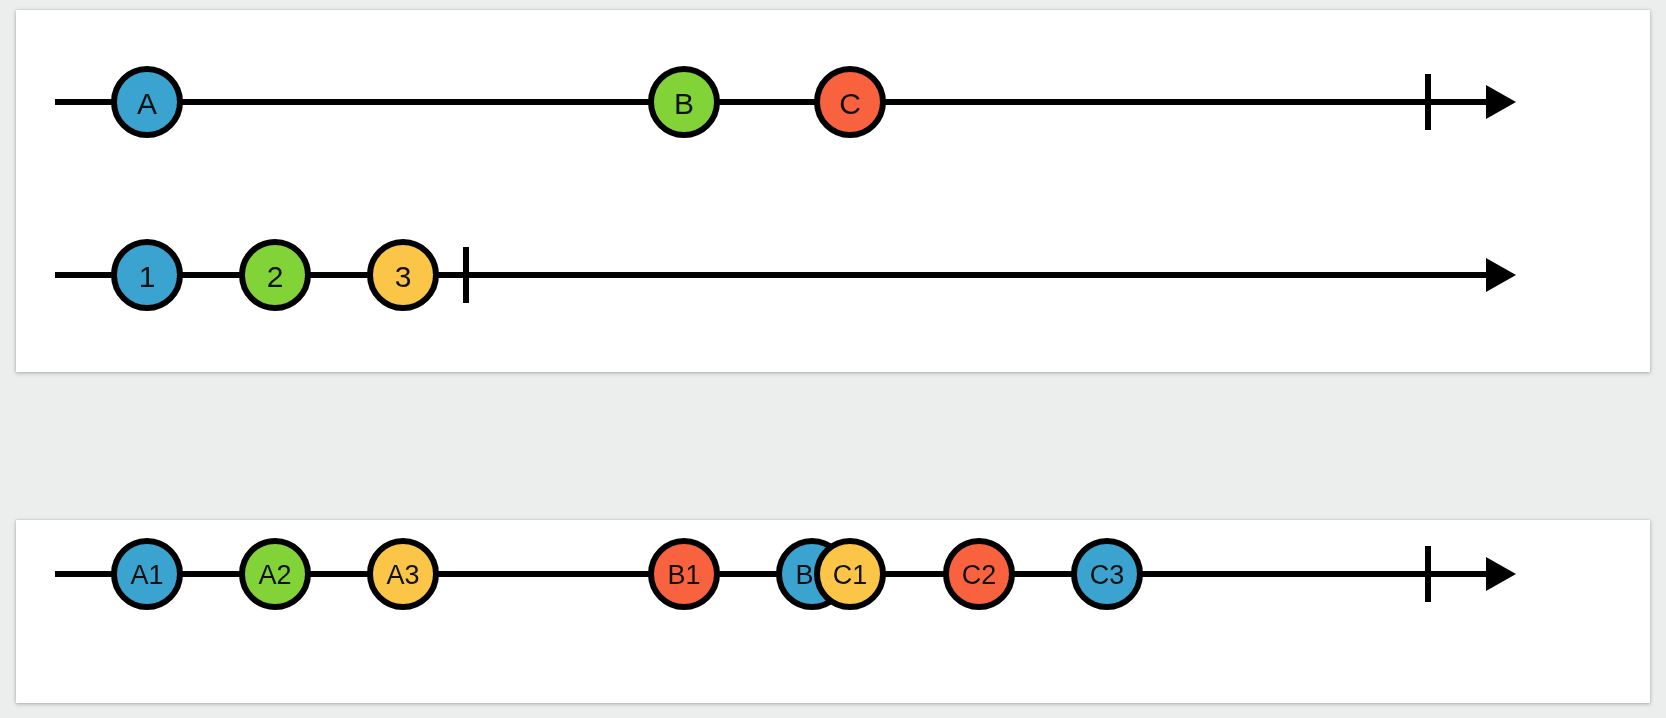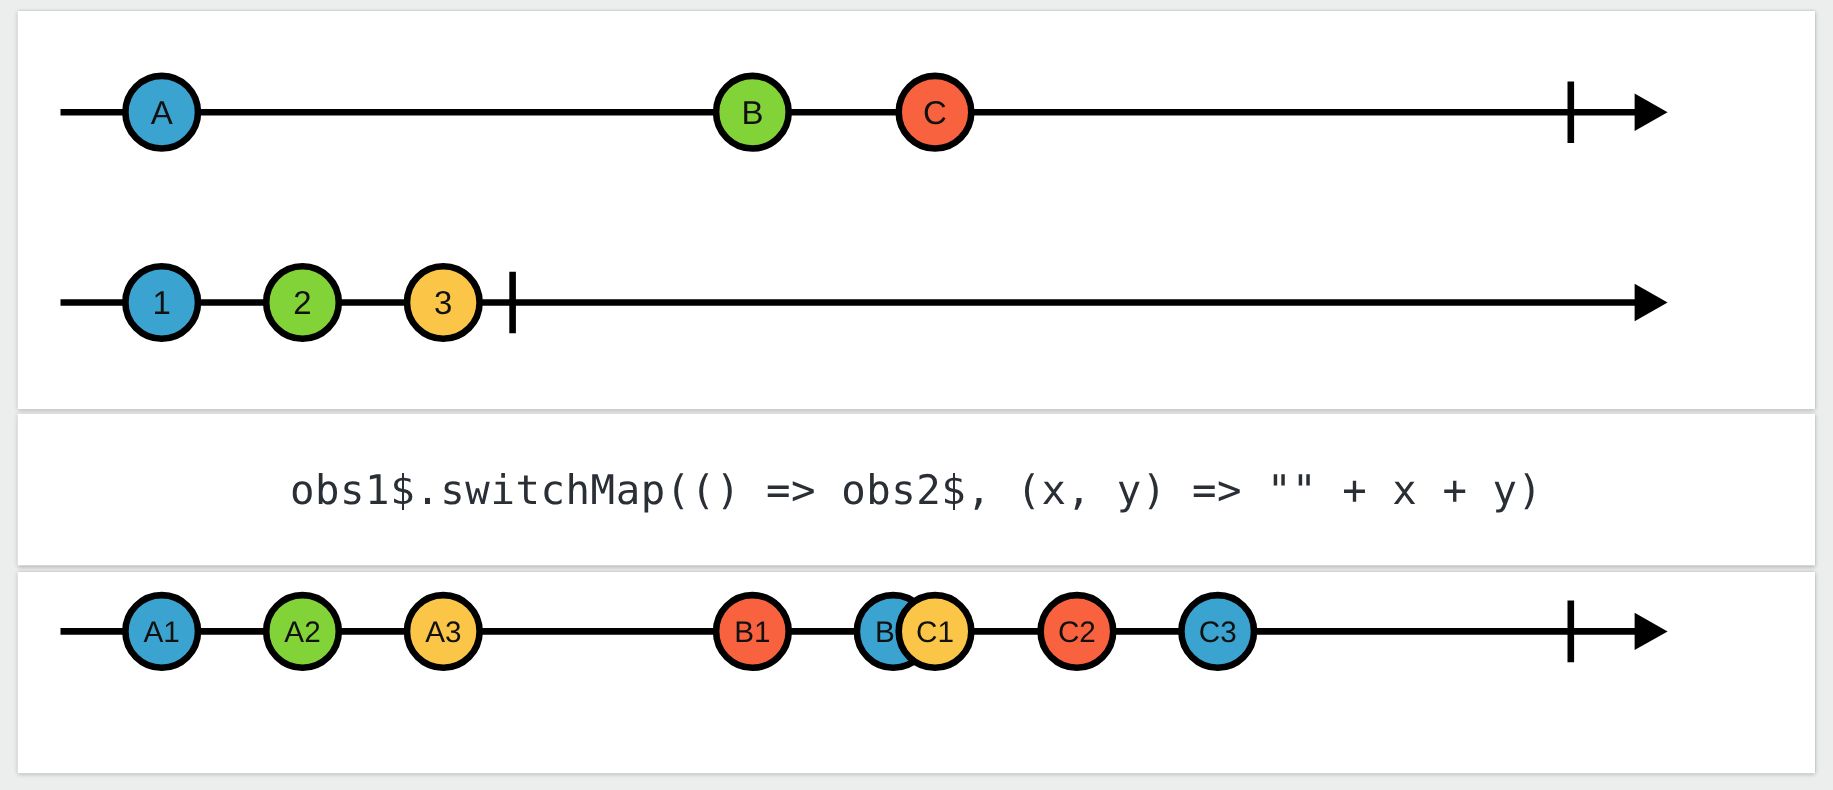--- a/index.html
+++ b/index.html
@@ -97,23 +97,20 @@
             <text x="259" y="61" class="marble-label">2</text>
           </g>
           <g>
             <circle cx="387" cy="60" r="33" fill="#fbc647" stroke="#000000" stroke-width="6"></circle>
             <text x="387" y="61" class="marble-label">3</text>
           </g>
         </svg>
     </div>
   </div>
 
-  <div class="card" id="card-code">
-    <div class="code-line">obs1$.switchMap(() =&gt; obs2$, (x, y) =&gt; "" + x + y)</div>
-  </div>
 
   <div class="card" id="card-output">
     <div class="timeline" style="top:-6px;height:120px;">
       <svg class="tl-svg" width="1634" height="120" viewBox="0 0 1634 120">
           <line x1="39" y1="60" x2="1474" y2="60" stroke="#000000" stroke-width="6"></line>
           <path d="M 1470 43 L 1500 60 L 1470 77 Z" fill="#000000"></path>
           <line x1="1412" y1="32" x2="1412" y2="88" stroke="#000000" stroke-width="6"></line>
           <g>
             <circle cx="131" cy="60" r="33" fill="#3ba3d0" stroke="#000000" stroke-width="6"></circle>
             <text x="131" y="61" class="marble-label small">A1</text>

